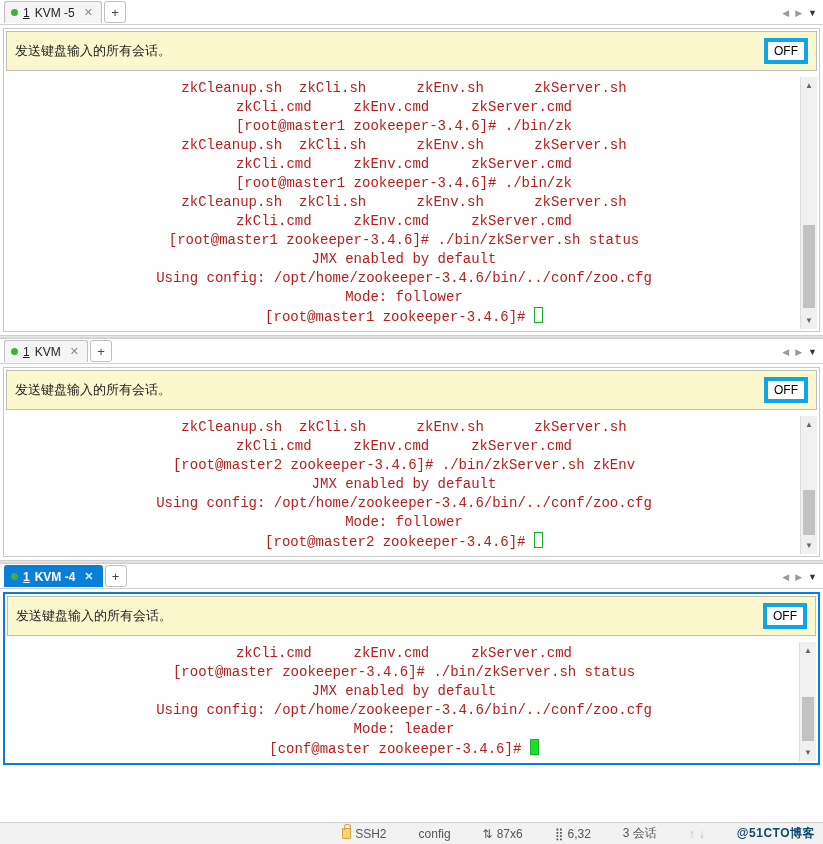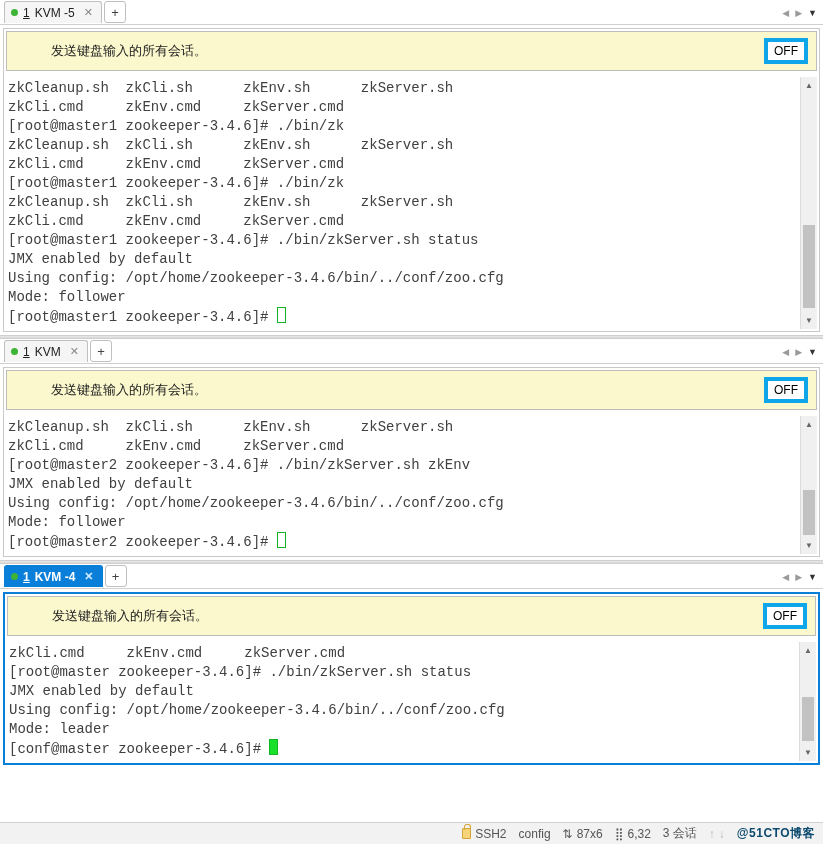--- a/index.html
+++ b/index.html
@@ -101,41 +101,42 @@
 }
 .notice {
   display: flex;
   align-items: center;
   justify-content: space-between;
   background: #fbf8ce;
   border: 1px solid #bdbdbd;
   padding: 6px 8px;
   margin-bottom: 6px;
 }
-.notice-text { font-size: 13px; color: #222; margin-left: 36px; }
+.notice-text { font-size: 13px; color: #222; }
 .off-btn {
   border: 4px solid #0ea5e9;
   background: #fff;
   padding: 2px 6px;
   font-size: 12px;
   cursor: pointer;
 }
 .term-area {
   position: relative;
   display: flex;
 }
 .term {
   flex: 1;
   font-family: Consolas, "Courier New", monospace;
   font-size: 14px;
   line-height: 19px;
   white-space: pre;
-  color: #404040;
+  color: #b91c1c;
   padding: 2px 0 2px 2px;
   overflow: hidden;
+  text-align: center;
 }
 .cursor {
   display: inline-block;
   width: 9px;
   height: 16px;
   background: #19e02b;
   border: 1px solid #14b424;
   vertical-align: -2px;
 }
 .cursor.hollow {
@@ -171,21 +172,21 @@
   background: #f2f2f2;
   border-top: 1px solid #d0d0d0;
   display: flex;
   align-items: center;
   justify-content: flex-end;
   gap: 12px;
   padding: 0 8px;
   font-size: 12px;
   color: #555;
 }
-.status-item { display: flex; align-items: center; gap: 4px; }
+.status-item { display: flex; align-items: center; gap: 4px; margin-left: 20px; }
 .lock-icon {
   width: 9px; height: 11px;
   border: 1px solid #d6a53a;
   border-radius: 1px;
   background: #f6d477;
   position: relative;
 }
 .lock-icon::before {
   content: "";
   position: absolute;

